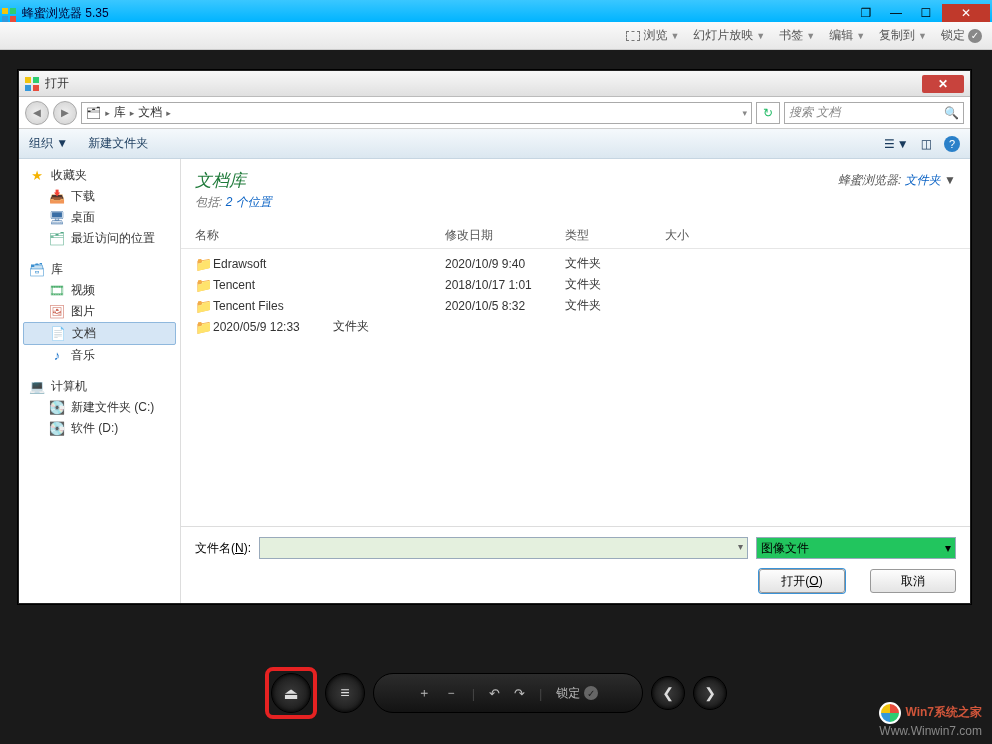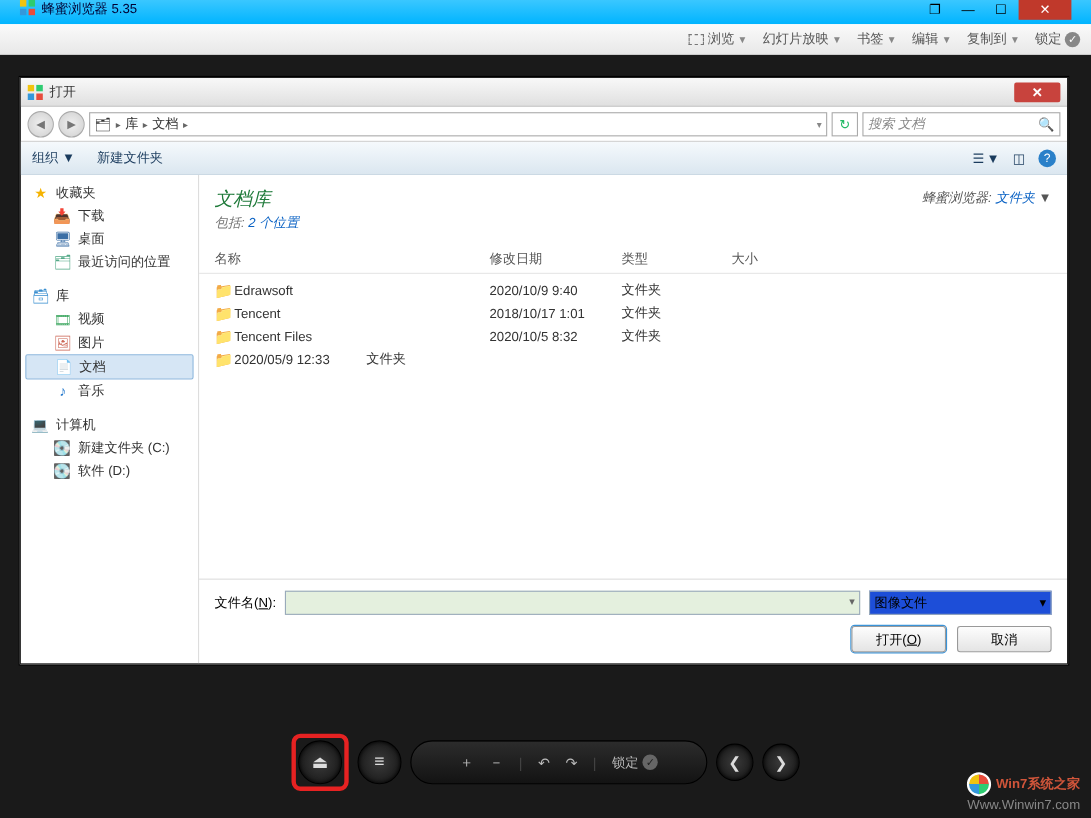--- a/index.html
+++ b/index.html
@@ -1,19 +1,19 @@
 <!DOCTYPE html>
 <html><head>
 <meta charset="utf-8">
 <style>
 * { box-sizing: border-box; margin: 0; padding: 0; font-family: "Microsoft YaHei", Tahoma, sans-serif; }
 body { width: 992px; height: 744px; background: #fff; overflow: hidden; position: relative; }
 
 
-.titlebar { height: 22px; background: linear-gradient(#3ac7ff, #00b4ff); display: flex; align-items: flex-start; padding: 0 18px; color: #003; font-size: 12px; }
+.titlebar { height: 22px; background: linear-gradient(#3ac7ff, #00b4ff); display: flex; align-items: flex-end; padding: 0 2px; color: #003; font-size: 12px; }
 .titlebar .logo-sq { width: 14px; height: 14px; margin-right: 6px; display: inline-block; }
 .titlebar .spacer { flex: 1; }
 .titlebar .winbtn { width: 28px; height: 18px; display: flex; align-items: center; justify-content: center; margin-left: 2px; color: #000; }
 .titlebar .winbtn.close { background: #c0392b; color: #fff; width: 48px; }
 
 
 .menubar { height: 28px; background: linear-gradient(#fafafa,#e8e8e8); border-bottom: 1px solid #ccc; display: flex; align-items: center; justify-content: flex-end; padding: 0 10px; font-size: 12px; color: #555; gap: 14px; }
 .menubar .mi { display: flex; align-items: center; gap: 3px; cursor: default; }
 .menubar .tri-down { font-size: 9px; color: #888; }
 .menubar .sq-icon { width: 14px; height: 10px; border: 1px dashed #777; display:inline-block; }
@@ -82,22 +82,22 @@
 
 .rows { padding: 4px 14px; font-size: 12px; color: #333; }
 .frow { display: flex; align-items: center; padding: 2px 0; }
 .frow .fico { width: 18px; color: #e2b838; font-size: 14px; }
 
 
 .dlg-footer { border-top: 1px solid #ddd; padding: 10px 14px; display: flex; flex-direction: column; gap: 10px; }
 .fnrow { display: flex; align-items: center; gap: 8px; font-size: 12px; }
 .fnrow label u { text-decoration: underline; }
 .fninput { flex: 1; height: 22px; border: 1px solid #9ab; background: #e4f0de; }
-.fntype { width: 166px; height: 22px; border: 1px solid #9ab; background: #1d4ed8; font-size: 12px; padding: 0 4px; display: flex; align-items: center; justify-content: space-between; }
-.btnrow { display: flex; justify-content: flex-end; gap: 10px; }
+.fntype { width: 200px; height: 22px; border: 1px solid #9ab; background: #22c55e; font-size: 12px; padding: 0 4px; display: flex; align-items: center; justify-content: space-between; }
+.btnrow { display: flex; justify-content: flex-end; gap: 25px; }
 .dlgbtn { width: 86px; height: 24px; font-size: 12px; background: linear-gradient(#fdfdfd,#e4e4e4); border: 1px solid #999; border-radius: 3px; display: flex; align-items: center; justify-content: center; }
 .dlgbtn.primary { box-shadow: 0 0 0 1px #3a93d8; }
 
 
 .player { position: absolute; left: 50%; bottom: 26px; transform: translateX(-50%); height: 50px; display: flex; align-items: center; gap: 8px; }
 .redbox { border: 4px solid #e62222; border-radius: 8px; padding: 2px; }
 .pbtn { width: 40px; height: 40px; border-radius: 50%; background: radial-gradient(#3a3a3a,#111); border: 1px solid #000; display: flex; align-items: center; justify-content: center; color: #ddd; font-size: 16px; box-shadow: inset 0 0 4px #000; }
 .pbtn.small { width: 34px; height: 34px; font-size: 14px; }
 .pbar { width: 270px; height: 40px; border-radius: 20px; background: linear-gradient(#2c2c2c,#131313); border: 1px solid #000; display: flex; align-items: center; justify-content: center; gap: 14px; color: #bbb; font-size: 13px; }
 .pbar .sep { color: #444; }

